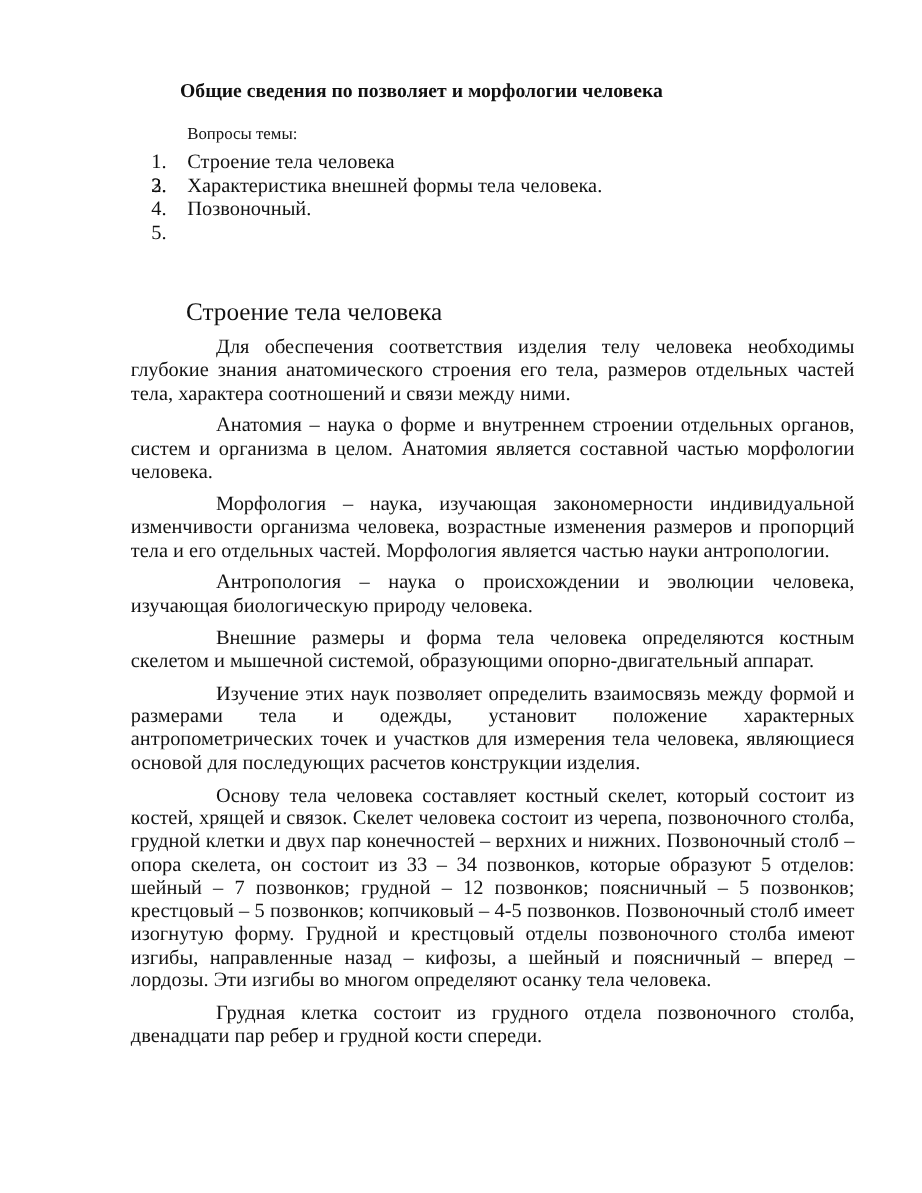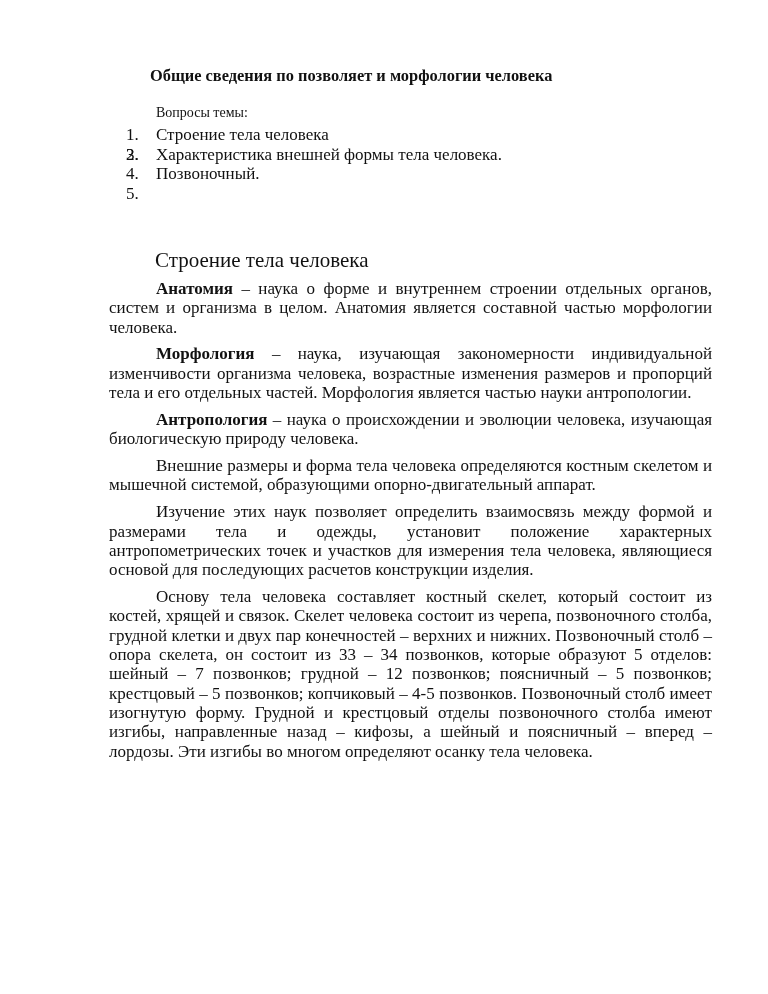--- a/index.html
+++ b/index.html
@@ -74,21 +74,22 @@
     width: 603px;
     font-size: 17px;
     line-height: 19.3px;
   }
   .body p {
     margin: 0 0 7.6px 0;
     text-align: justify;
     text-indent: 47px;
   }
   .body b {
-    font-weight: bold;
+    font-weight: normal;
+    margin-left: 24px;
   }
 </style>
 </head>
 <body>
 
 <div class="page">
 
   <h1 class="doc-title">Общие сведения по позволяет и морфологии человека</h1>
 
   <p class="questions-label">Вопросы темы:</p>
@@ -97,21 +98,23 @@
     <li><span class="num">1.</span><span>Строение тела человека</span></li>
     <li><span class="num">2.</span></li>
     <li><span class="num">3.</span><span>Характеристика внешней формы тела человека.</span></li>
     <li><span class="num">4.</span><span>Позвоночный.</span></li>
     <li><span class="num">5.</span></li>
   </ol>
 
   <h2 class="section-heading">Строение тела человека</h2>
 
   <div class="body">
+    <p><b></b><span>Для обеспечения соответствия изделия телу человека необходимы глубокие знания анатомического строения его тела, размеров отдельных частей тела, характера соотношений и связи между ними.</span></p>
     <p><b>Анатомия</b><span> – наука о форме и внутреннем строении отдельных органов, систем и организма в целом. Анатомия является составной частью морфологии человека.</span></p>
     <p><b>Морфология</b><span> – наука, изучающая закономерности индивидуальной изменчивости организма человека, возрастные изменения размеров и пропорций тела и его отдельных частей. Морфология является частью науки антропологии.</span></p>
     <p><b>Антропология</b><span> – наука о происхождении и эволюции человека, изучающая биологическую природу человека.</span></p>
     <p><b></b><span>Внешние размеры и форма тела человека определяются костным скелетом и мышечной системой, образующими опорно-двигательный аппарат.</span></p>
     <p><b></b><span>Изучение этих наук позволяет определить взаимосвязь между формой и размерами тела и одежды, установит положение характерных антропометрических точек и участков для измерения тела человека, являющиеся основой для последующих расчетов конструкции изделия.</span></p>
     <p><b></b><span>Основу тела человека составляет костный скелет, который состоит из костей, хрящей и связок. Скелет человека состоит из черепа, позвоночного столба, грудной клетки и двух пар конечностей – верхних и нижних. Позвоночный столб – опора скелета, он состоит из 33 – 34 позвонков, которые образуют 5 отделов: шейный – 7 позвонков; грудной – 12 позвонков; поясничный – 5 позвонков; крестцовый – 5 позвонков; копчиковый – 4-5 позвонков. Позвоночный столб имеет изогнутую форму. Грудной и крестцовый отделы позвоночного столба имеют изгибы, направленные назад – кифозы, а шейный и поясничный – вперед – лордозы. Эти изгибы во многом определяют осанку тела человека.</span></p>
+    <p><b>Грудная клетка</b><span> состоит из грудного отдела позвоночного столба, двенадцати пар ребер и грудной кости спереди.</span></p>
   </div>
 
 </div>
 
 </body></html>

